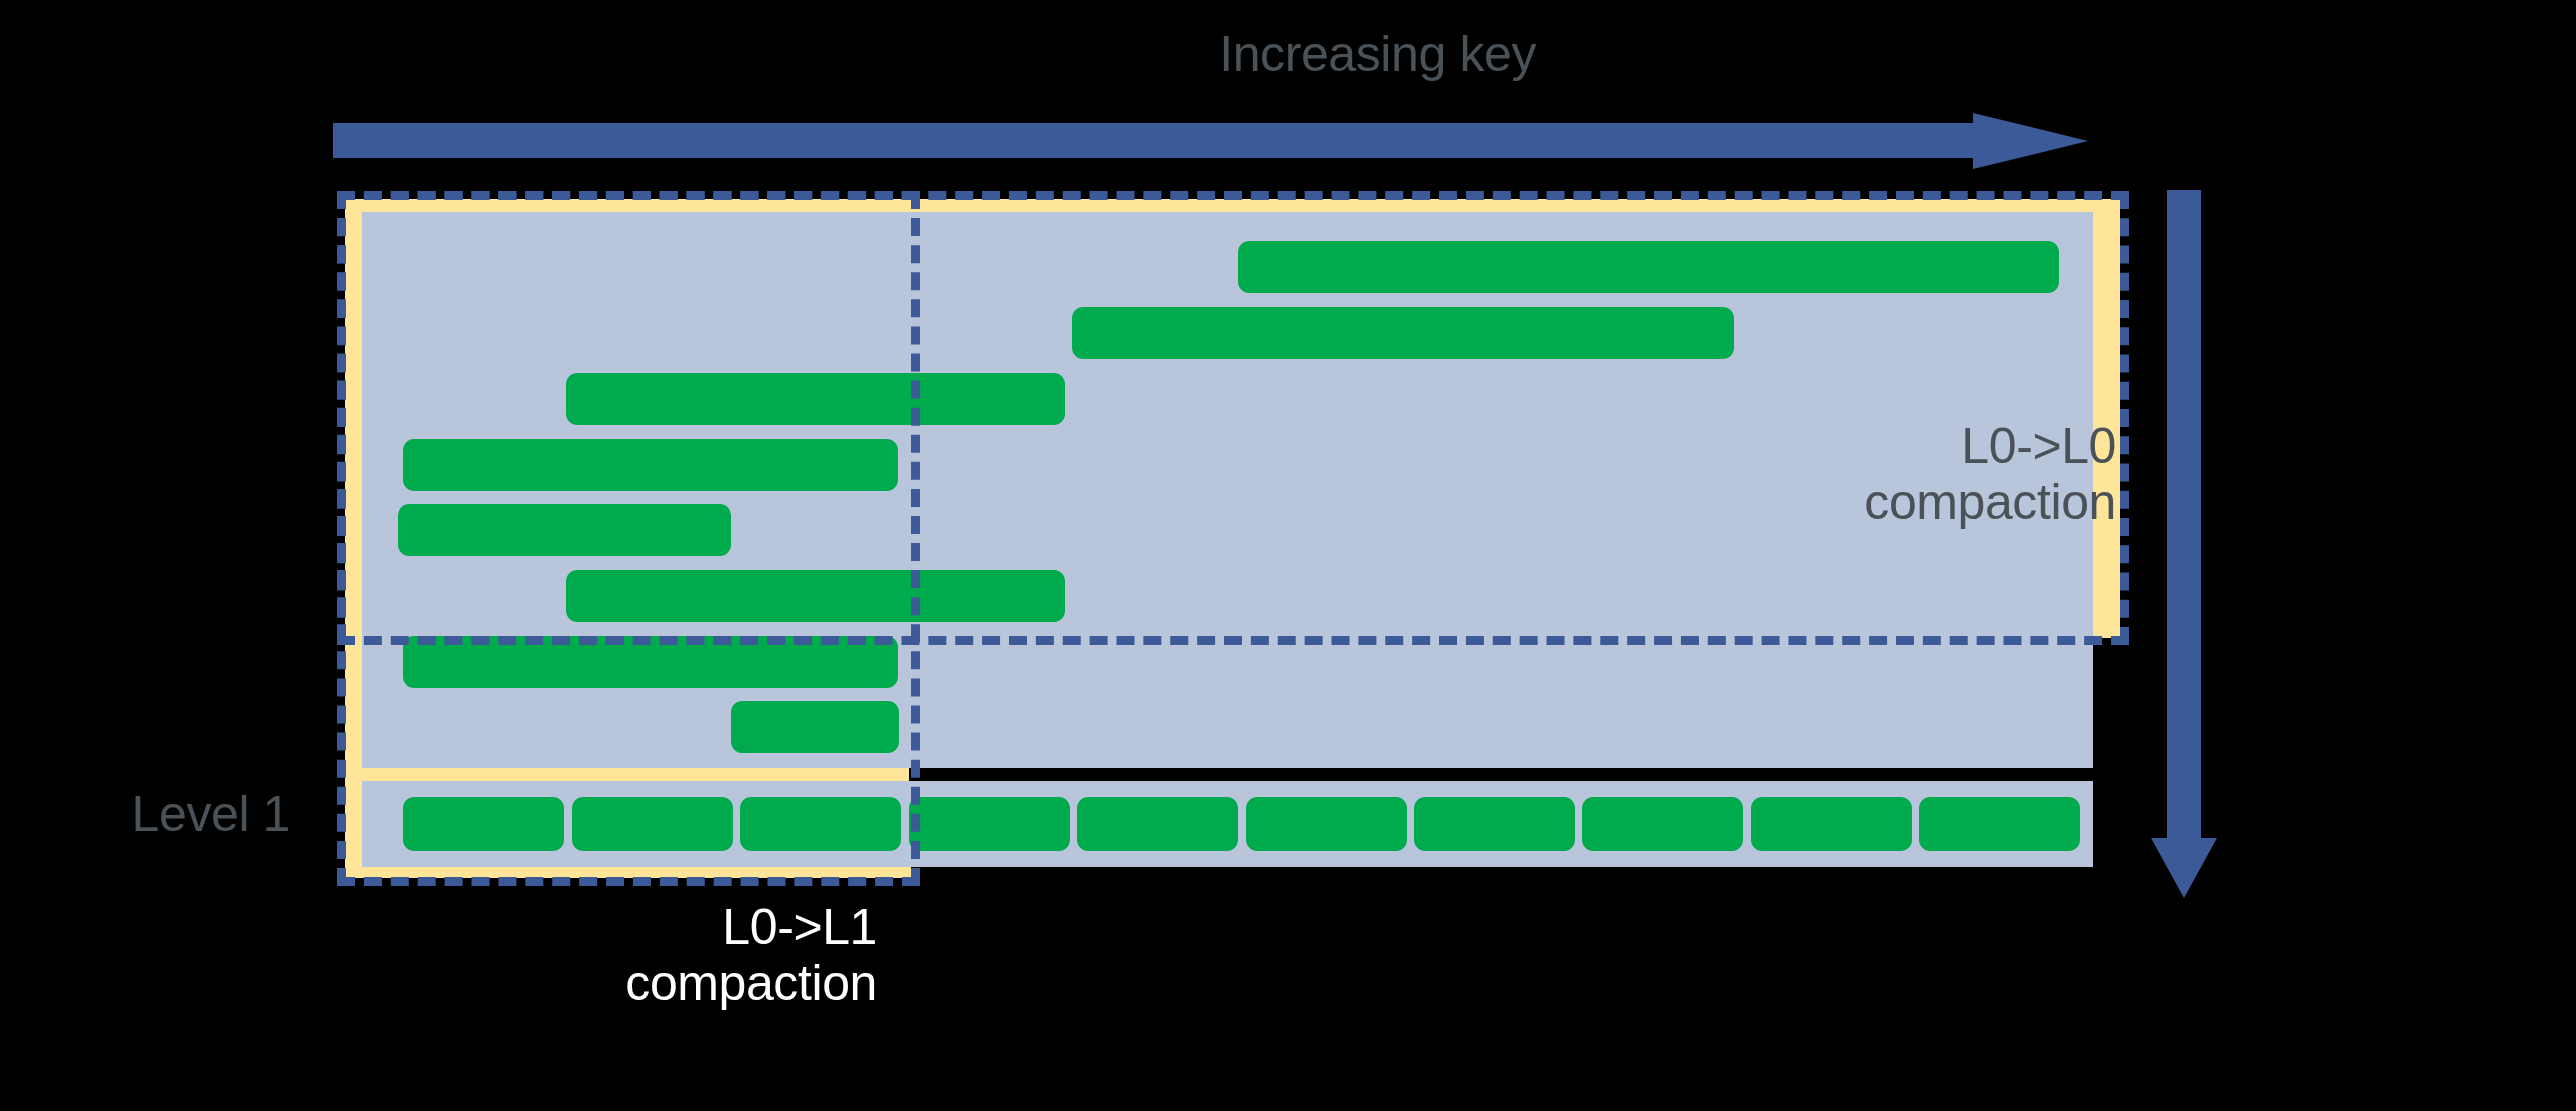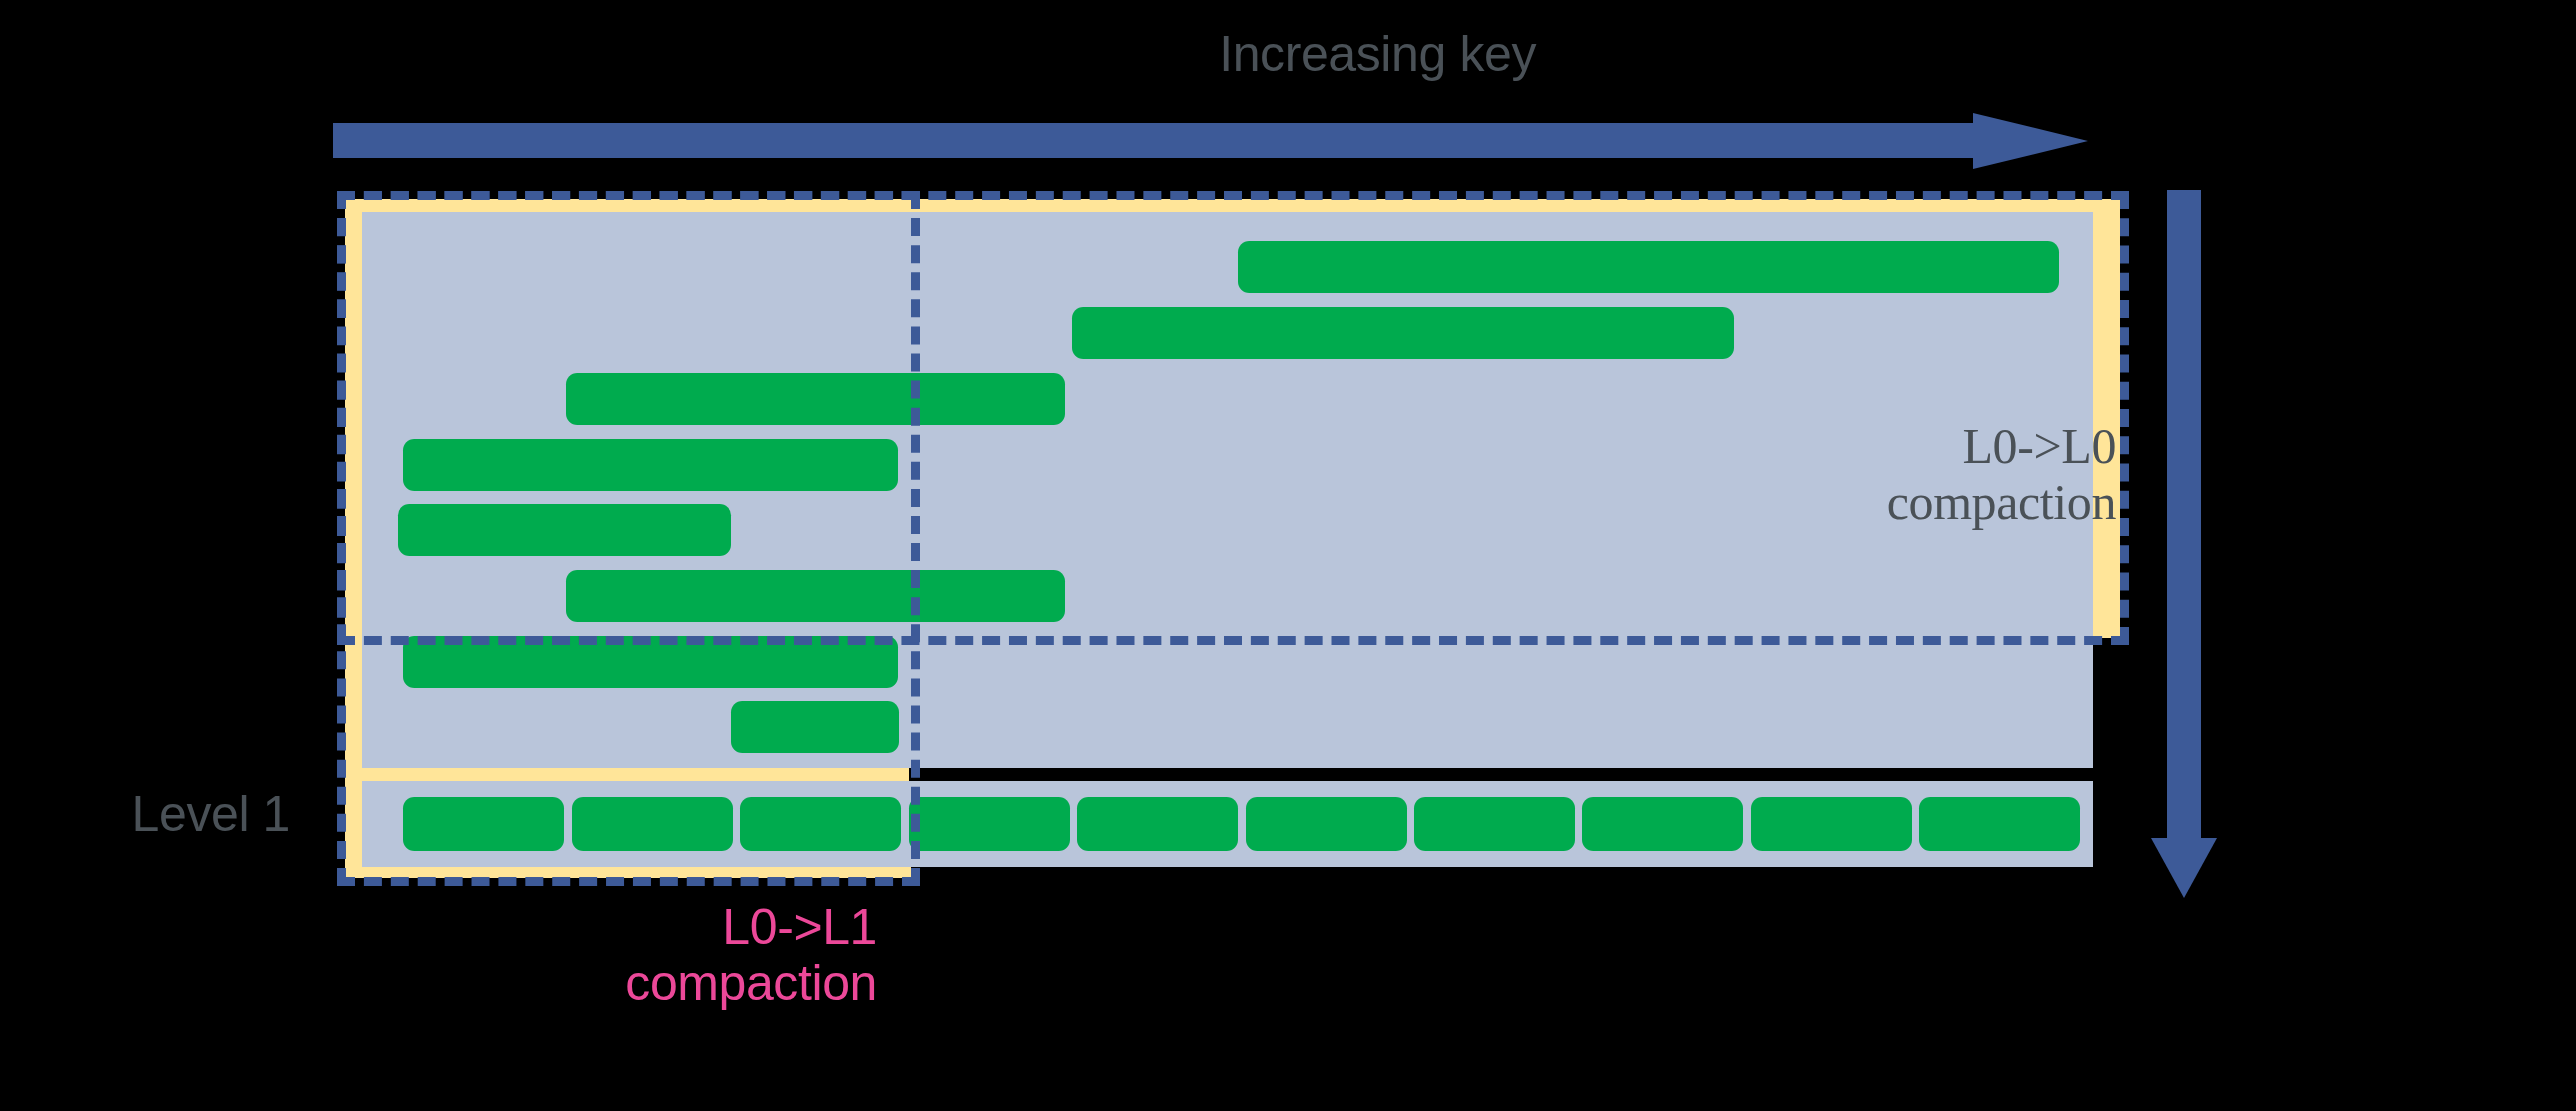--- a/index.html
+++ b/index.html
@@ -136,20 +136,20 @@
       <div class="sst-l1" style="left: 1751px; top: 797px; width: 161px; height: 54px; background: rgb(0, 171, 78);"></div>
       <div class="sst-l1" style="left: 1919px; top: 797px; width: 161px; height: 54px; background: rgb(0, 171, 78);"></div>
     </div>
 
   <div class="compaction-box" id="l0l0-box" style="border-color: rgb(61, 90, 152);"></div>
   <div class="compaction-box" id="l0l1-box" style="border-color: rgb(61, 90, 152);"></div>
 
 
   <div class="txt" id="label-level1" style="color: rgb(74, 81, 87);">Level 1</div>
 
-  <div class="txt" id="label-l0l0" style="color: rgb(74, 81, 87); font-family: Liberation Serif, serif;">L0-&gt;L0
+  <div class="txt" id="label-l0l0" style="color: rgb(74, 81, 87);">L0-&gt;L0
 compaction</div>
 
-  <div class="txt" id="label-l0l1" style="color: #ec4899;">L0-&gt;L1
+  <div class="txt" id="label-l0l1" style="color: #ffffff;">L0-&gt;L1
 compaction</div>
 
 </div>
 
 
 </body></html>

